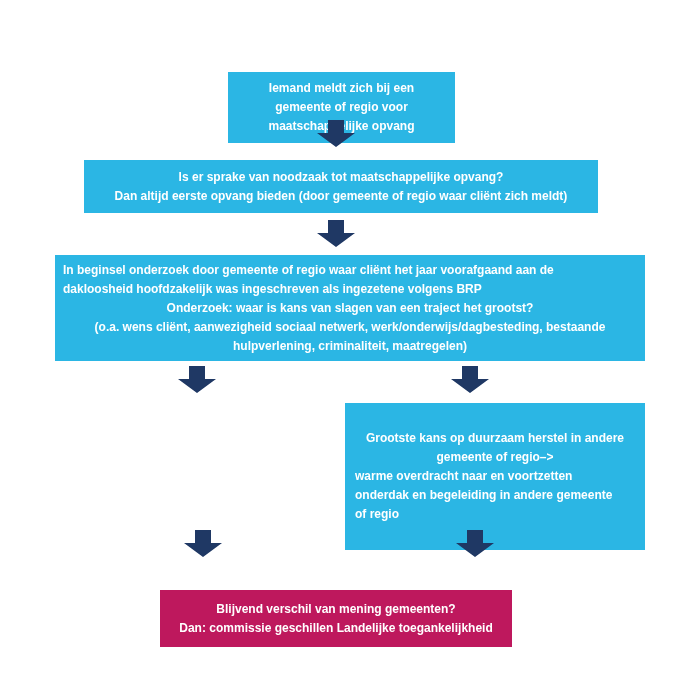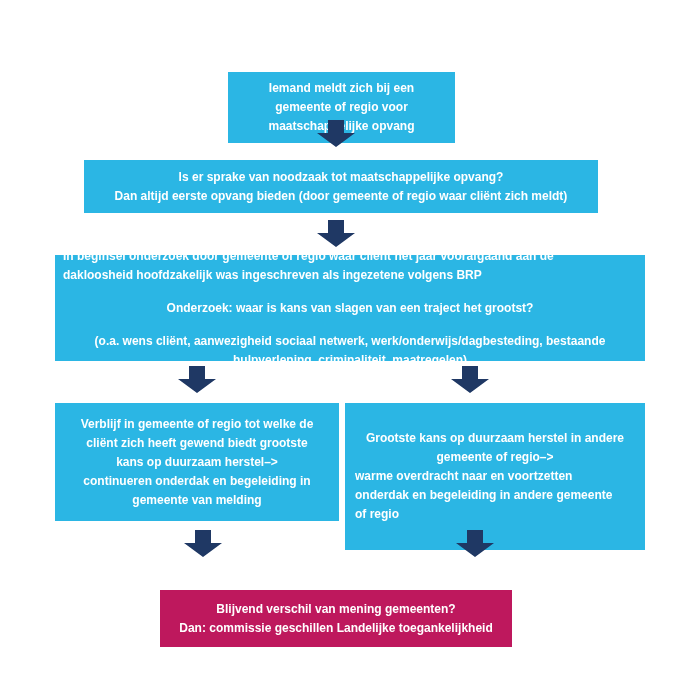--- a/index.html
+++ b/index.html
@@ -32,21 +32,21 @@
   .arrow {
     position:absolute;
     width:38px;
     height:27px;
     background:#1F3864;
     clip-path: polygon(29% 0, 71% 0, 71% 48%, 100% 48%, 50% 100%, 0 48%, 29% 48%);
   }
   
   #box-melding    { left:228px; top:45px;  width:227px; height:71px;  padding:16px 8px;margin-top:27px; }
   #box-noodzaak   { left:84px;  top:160px; width:514px; height:53px;  padding:2px 8px; }
-  #box-onderzoek  { left:55px;  top:255px; width:590px; height:106px; padding:8px 8px;gap:14px; }
+  #box-onderzoek  { left:55px;  top:255px; width:590px; height:106px; padding:8px 8px; }
   #box-verblijf   { left:55px;  top:403px; width:284px; height:118px; padding:4px 10px; }
   #box-overdracht { left:345px; top:403px; width:300px; height:147px; padding:4px 10px; }
   #box-geschil    { left:160px; top:590px; width:352px; height:57px;  padding:2px 4px; }
   
   #arrow-1  { left:317px; top:120px; }
   #arrow-2  { left:317px; top:220px; }
   #arrow-3l { left:178px; top:366px; }
   #arrow-3r { left:451px; top:366px; }
   #arrow-4l { left:184px; top:530px; }
   #arrow-4r { left:456px; top:530px; }
@@ -75,27 +75,20 @@
     <div class="txt left">In beginsel onderzoek door gemeente of regio waar cliënt het jaar voorafgaand aan  de
 dakloosheid hoofdzakelijk was ingeschreven als ingezetene volgens BRP</div>
     <div class="txt center">Onderzoek: waar is kans van slagen van een traject het grootst?</div>
     <div class="txt center">(o.a. wens cliënt, aanwezigheid sociaal netwerk, werk/onderwijs/dagbesteding, bestaande
 hulpverlening, criminaliteit, maatregelen)</div>
   </div>
 
   <div class="arrow" id="arrow-3l"></div>
   <div class="arrow" id="arrow-3r"></div>
 
-  <div class="box cyan" id="box-verblijf">
-    <div class="txt center">Verblijf in gemeente of regio tot welke de
-cliënt zich heeft gewend biedt grootste
-kans op duurzaam herstel–&gt;
-continueren onderdak en begeleiding in
-gemeente van melding</div>
-  </div>
 
   <div class="box cyan" id="box-overdracht">
     <div class="txt center">Grootste kans op duurzaam herstel in andere
 gemeente of regio–&gt;</div>
     <div class="txt left">warme overdracht naar en voortzetten
 onderdak en begeleiding in andere gemeente
 of regio</div>
   </div>
 
   <div class="arrow" id="arrow-4l"></div>

